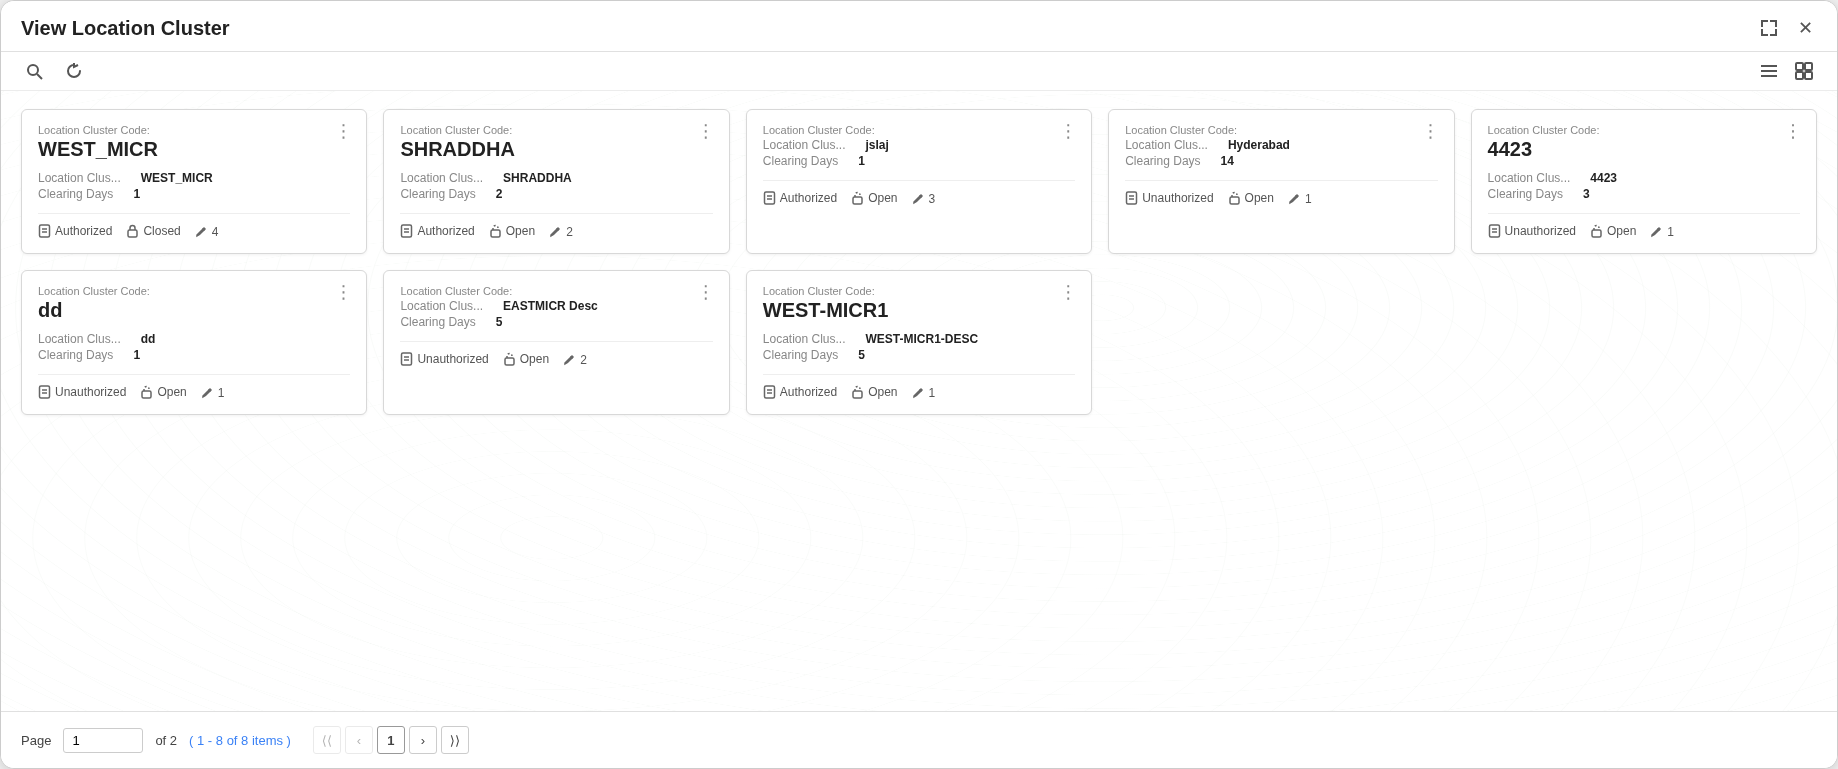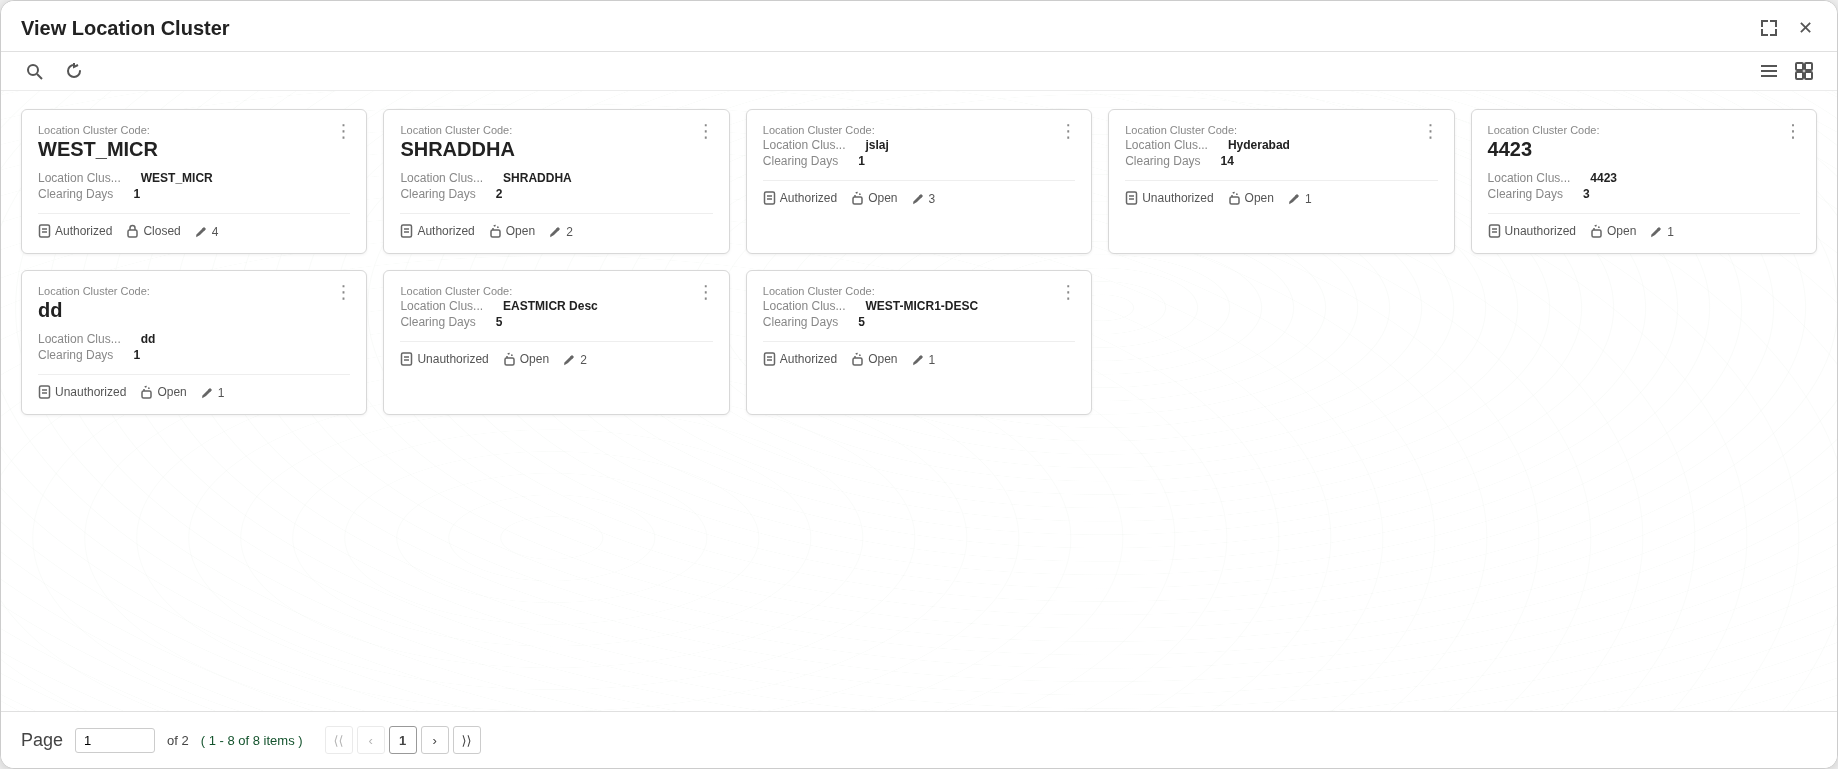--- a/index.html
+++ b/index.html
@@ -172,39 +172,39 @@
     .footer-bar {
       display: flex;
       align-items: center;
       padding: 14px 20px;
       border-top: 1px solid #e0e0e0;
       background: #fff;
       z-index: 1;
       gap: 12px;
     }
     .page-label {
-      font-size: 18px;
+      font-size: 13px;
       color: #444;
     }
     .page-input {
       width: 80px;
       border: 1px solid #ccc;
       border-radius: 3px;
       padding: 4px 8px;
       font-size: 13px;
       text-align: left;
       outline: none;
     }
     .of-label {
       font-size: 13px;
       color: #444;
     }
     .items-info {
       font-size: 13px;
-      color: #14532d;
+      color: #3b82f6;
     }
     .pagination {
       display: flex;
       align-items: center;
       gap: 4px;
       margin-left: 10px;
     }
     .page-btn {
       background: none;
       border: 1px solid #ccc;
@@ -536,20 +536,21 @@
         <span class="icon"><svg width="13" height="13" viewBox="0 0 13 13" fill="none" stroke="#666" stroke-width="1.5">
                   <path d="M2 10l1.5-1.5L9 3l1 1-5.5 5.5L2 11z"></path>
                   <line x1="7.5" y1="3.5" x2="9.5" y2="5.5"></line>
                 </svg></span>
         <span>2</span>
       </div>
     </div>
   </div>
         <div class="card">
     <div class="card-label">Location Cluster Code:</div>
+    <div class="card-code">WEST-MICR1</div>
     <button class="card-menu-btn" title="More options">⋮</button>
     <div class="card-detail-row">
       <span class="detail-label">Location Clus...</span>
       <span class="detail-value">WEST-MICR1-DESC</span>
     </div>
     <div class="card-detail-row">
       <span class="detail-label">Clearing Days</span>
       <span class="detail-value">5</span>
     </div>
     <div class="card-footer">

